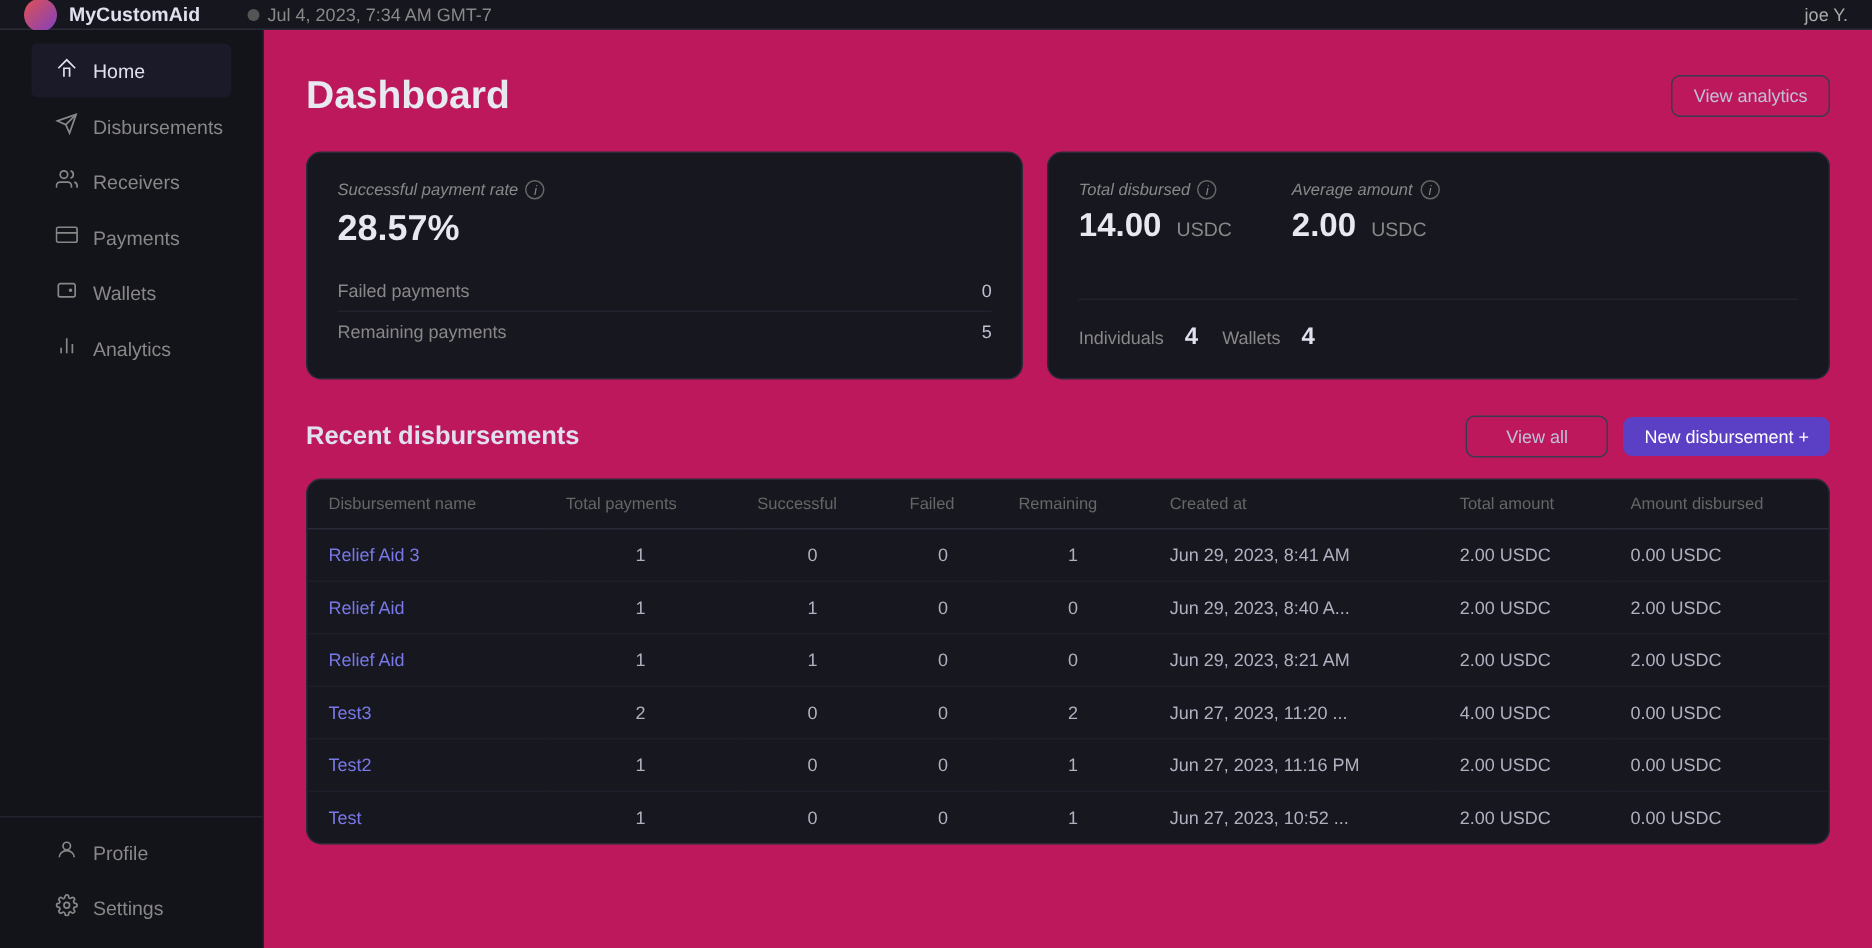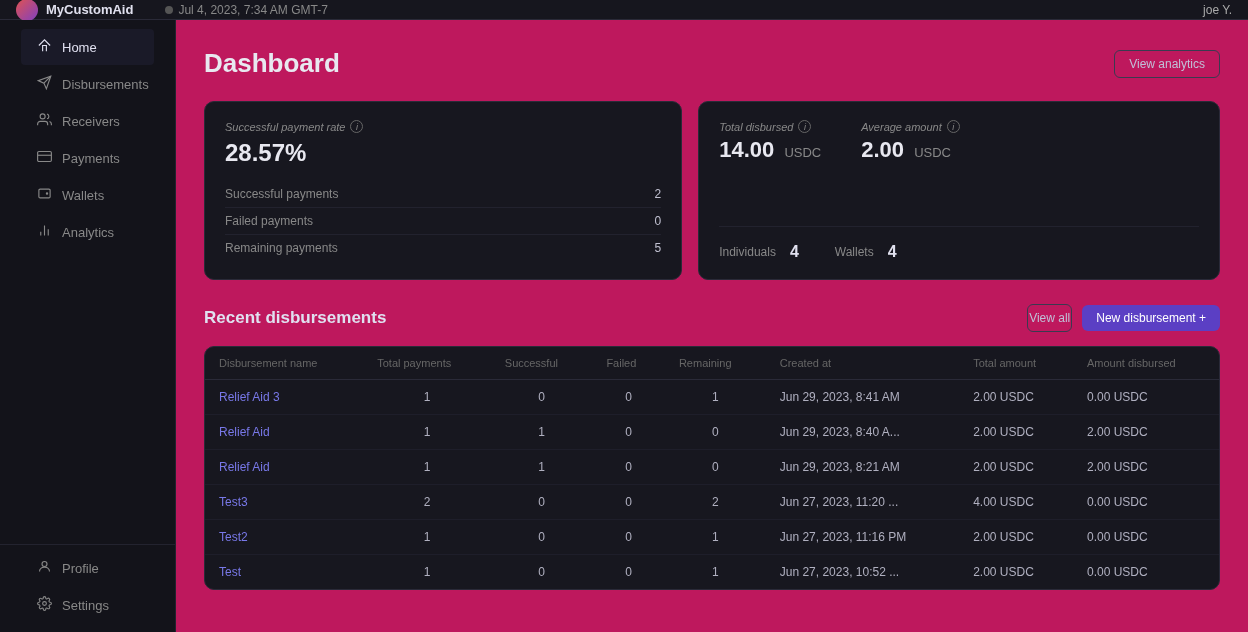--- a/index.html
+++ b/index.html
@@ -186,21 +186,21 @@
     }
     .right-card-top {
       display: flex;
       gap: 40px;
     }
     .metric-block { }
     .metric-block .stat-label { margin-bottom: 4px; }
     .metric-block .stat-value { font-size: 22px; margin-bottom: 0; }
     .right-card-bottom {
       display: flex;
-      gap: 36px;
+      gap: 16px;
       margin-top: 16px;
       padding-top: 16px;
       border-top: 1px solid #22222e;
     }
     .bottom-metric {
       display: flex;
       align-items: center;
       gap: 10px;
       font-size: 12px;
       color: #888;
@@ -226,21 +226,21 @@
     }
     .section-actions {
       display: flex;
       gap: 10px;
       align-items: center;
     }
     .btn-view-all {
       background: transparent;
       border: 1px solid #3a3a50;
       color: #c0c0d8;
-      padding: 6px 1px;
+      padding: 6px 26px;
       border-radius: 6px;
       cursor: pointer;
       font-size: 12px;
     }
     .btn-new-disbursement {
       background: #5b3fc4;
       border: none;
       color: #fff;
       padding: 6px 14px;
       border-radius: 6px;
@@ -379,24 +379,20 @@
 
     <div class="stats-row">
 
       <div class="stat-card">
         <div class="stat-label">
           <span>Successful payment rate</span>
           <span class="info-icon">i</span>
         </div>
         <div class="stat-value">28.57%</div>
         <div id="stat-rows-container">
-            <div class="stat-row">
-              <span class="stat-row-label">Successful payments</span>
-              <span class="stat-row-val">2</span>
-            </div>
             <div class="stat-row">
               <span class="stat-row-label">Failed payments</span>
               <span class="stat-row-val">0</span>
             </div>
             <div class="stat-row">
               <span class="stat-row-label">Remaining payments</span>
               <span class="stat-row-val">5</span>
             </div>
           </div>
       </div>

